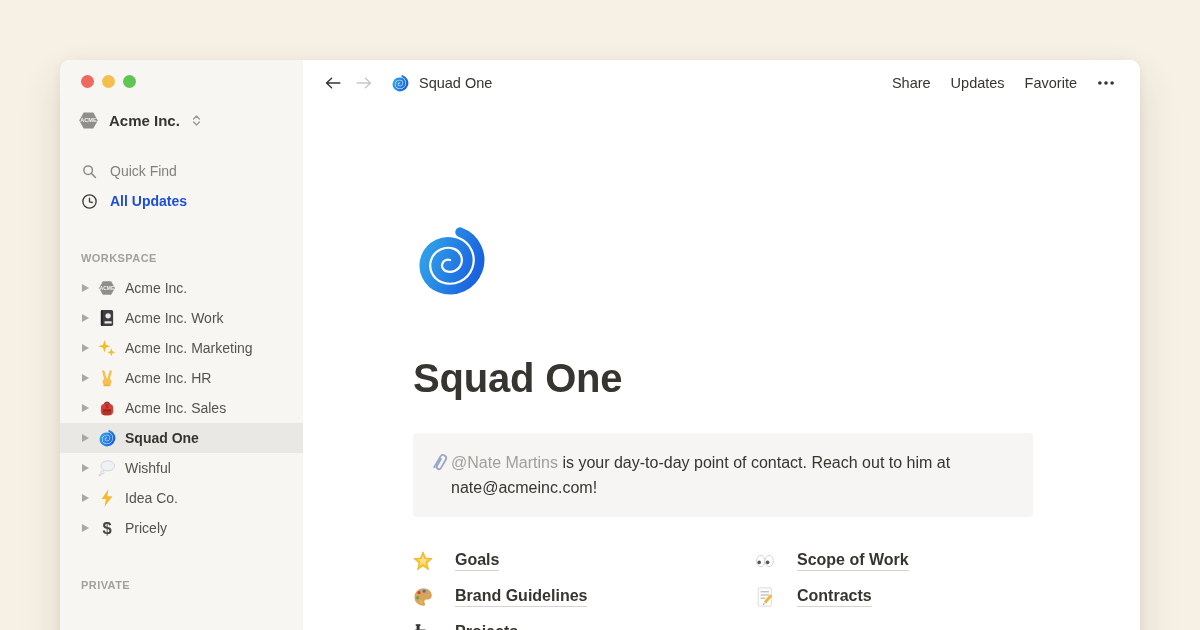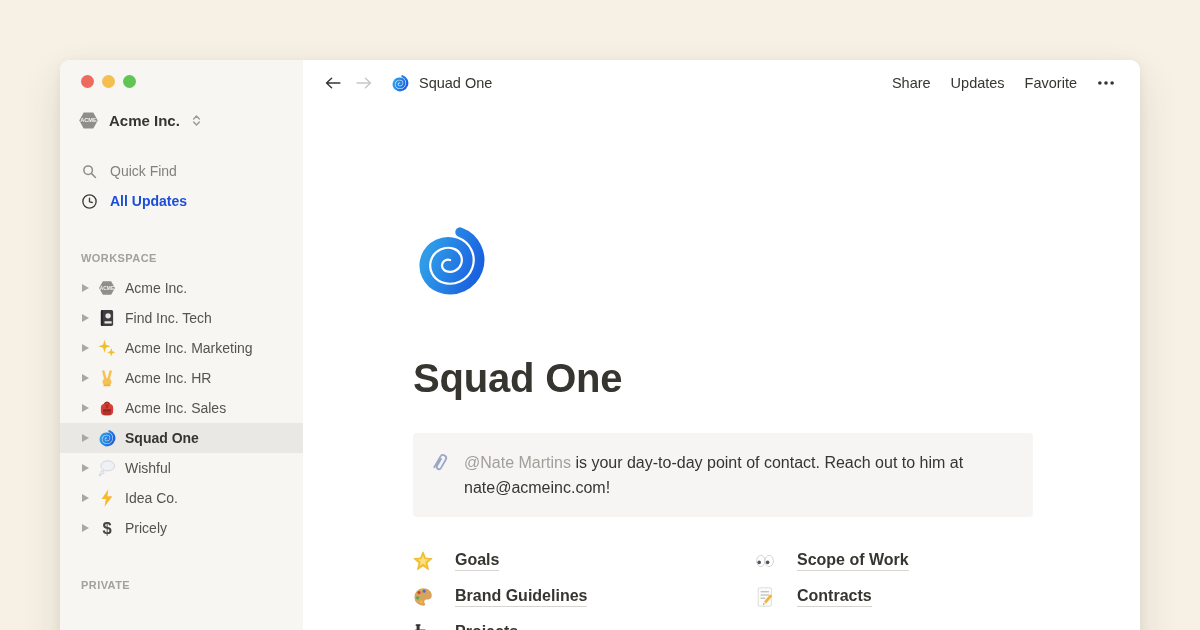--- a/index.html
+++ b/index.html
@@ -38,21 +38,21 @@
   .main { flex:1; background:#fff; display:flex; flex-direction:column; }
   .topbar { height:45px; display:flex; align-items:center; padding:0 25px 0 21px; flex:none; }
   .nav-arrows { display:flex; align-items:center; gap:13px; }
   .topbar-doc { display:flex; align-items:center; gap:10px; margin-left:18px; cursor:pointer; }
   .topbar-title { font-size:14.5px; color:#37352f; }
   .topbar-actions { margin-left:auto; display:flex; align-items:center; gap:20px; }
   .tb-btn { font-size:14.5px; color:#37352f; cursor:pointer; }
   .content { margin-left:110px; width:620px; padding-top:118px; }
   .page-icon { width:74px; height:74px; cursor:pointer; }
   .page-title { margin-top:56px; font-size:40px; line-height:42px; font-weight:700; color:#37352f; letter-spacing:-0.2px; }
-  .callout { margin-top:34px; background:#f6f5f3; border-radius:4px; padding:17px 16px 17px 16px; display:flex; gap:13px; }
+  .callout { margin-top:34px; background:#f6f5f3; border-radius:4px; padding:17px 16px 17px 16px; display:flex; }
   .callout-text { font-size:16px; line-height:25px; color:#37352f; }
   .mention { color:#a29f9a; }
   .links { margin-top:26px; display:grid; grid-template-columns:342px 1fr; }
   .link-col { display:flex; flex-direction:column; }
   .link-row { height:36px; display:flex; align-items:center; gap:22px; cursor:pointer; }
   .link-label { font-size:16px; font-weight:600; color:#37352f; border-bottom:1px solid #d6d4ce; padding-bottom:1px; }
   
   .ic { display:inline-flex; flex:none; }
   .ic svg { width:100%; height:100%; display:block; }
   .s13 { width:13px; height:13px; }
@@ -127,21 +127,21 @@
       <div class="item">
         <span class="toggle"></span>
         <span class="ic s18">
             <svg viewBox="0 0 100 100">
               <rect x="16" y="6" width="68" height="88" rx="9" fill="#3e3e42"></rect>
               <rect x="16" y="6" width="11" height="88" rx="5" fill="#27272b"></rect>
               <circle cx="56" cy="38" r="15" fill="#e9e7e2"></circle>
               <rect x="36" y="68" width="40" height="13" rx="3" fill="#e9e7e2"></rect>
             </svg>
           </span>
-        <span>Find Inc. Tech</span>
+        <span>Acme Inc. Work</span>
       </div>
       <div class="item">
         <span class="toggle"></span>
         <span class="ic s18">
             <svg viewBox="0 0 100 100" fill="#f2be28">
               <path d="M36 4 L44 32 L70 40 L44 48 L36 76 L28 48 L2 40 L28 32 Z"></path>
               <path d="M74 50 L80 68 L96 74 L80 80 L74 96 L68 80 L52 74 L68 68 Z"></path>
             </svg>
           </span>
         <span>Acme Inc. Marketing</span>

